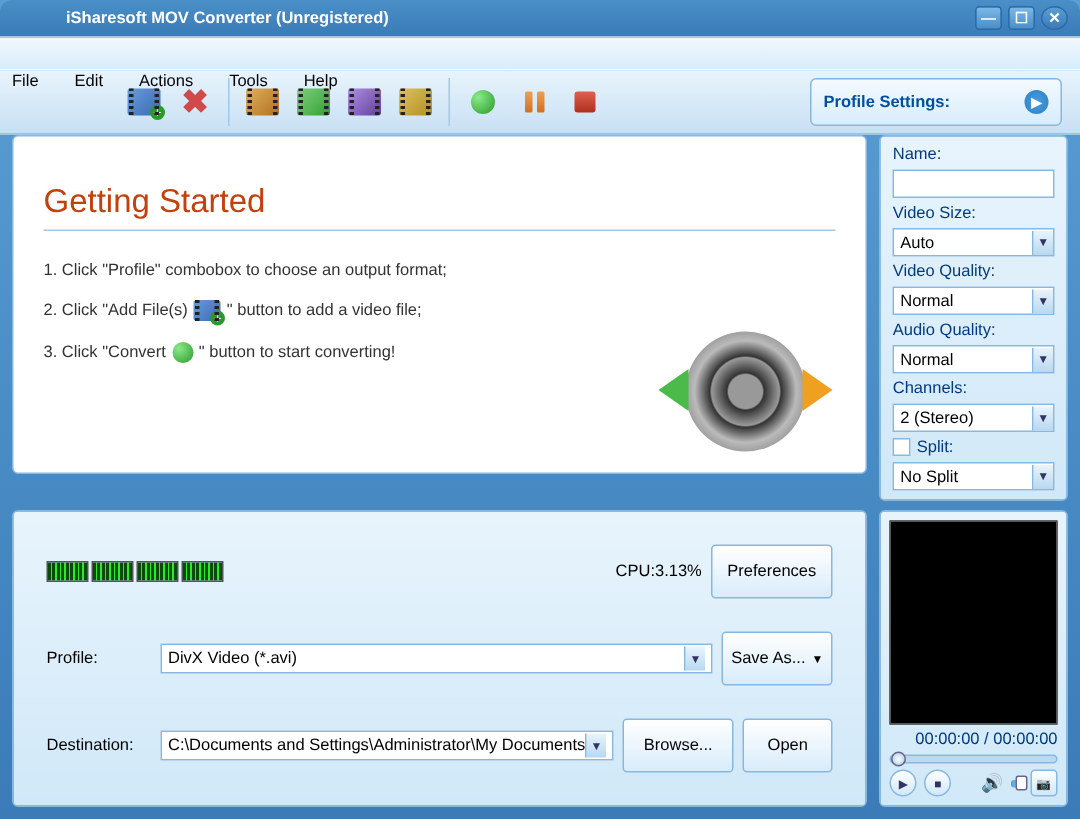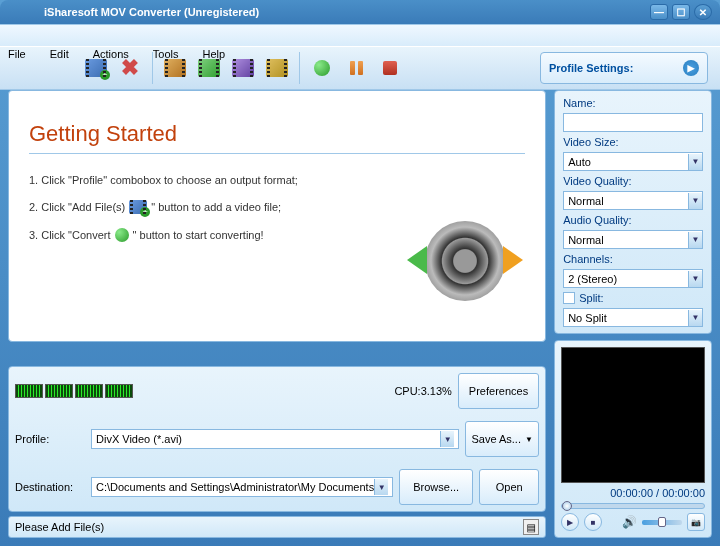--- a/index.html
+++ b/index.html
@@ -38,21 +38,21 @@
 
 .main-panel { flex: 1; background: #fff; border: 1px solid #88b8e0; border-radius: 4px; padding: 30px 20px; position: relative; }
 .gs-title { font-size: 22px; color: #c2410c; border-bottom: 1px solid #a0c8e8; padding-bottom: 6px; margin-bottom: 20px; }
 .gs-steps { font-size: 11px; color: #333; }
 .gs-steps li { list-style: none; margin-bottom: 14px; display: flex; align-items: center; flex-wrap: wrap; gap: 4px; }
 .gs-graphic { position: absolute; right: 30px; top: 120px; width: 100px; height: 100px; }
 .reel { width: 80px; height: 80px; background: radial-gradient(circle, #999 20%, #333 22%, #999 40%, #333 42%, #bbb 60%, #555); border-radius: 50%; position: absolute; left: 10px; top: 10px; }
 .arrow-l { position: absolute; left: -8px; top: 35px; width: 0; height: 0; border-right: 20px solid #4aba4a; border-top: 14px solid transparent; border-bottom: 14px solid transparent; }
 .arrow-r { position: absolute; right: -8px; top: 35px; width: 0; height: 0; border-left: 20px solid #f0a020; border-top: 14px solid transparent; border-bottom: 14px solid transparent; }
 
-.bottom-area { background: linear-gradient(to bottom, #e8f4fc, #d0e8f8); border: 1px solid #88b8e0; border-radius: 4px; padding: 6px; display: flex; flex-direction: column; gap: 12px; margin-top: 20px; }
+.bottom-area { background: linear-gradient(to bottom, #e8f4fc, #d0e8f8); border: 1px solid #88b8e0; border-radius: 4px; padding: 22px; display: flex; flex-direction: column; gap: 22px; margin-top: 20px; }
 .row { display: flex; align-items: center; gap: 6px; }
 .cpu-row { justify-content: space-between; }
 .vu { display: flex; gap: 2px; }
 .vu span { width: 28px; height: 14px; background: repeating-linear-gradient(to right, #0a4a0a 0 2px, #2aea2a 2px 3px); border: 1px solid #555; }
 .btn { height: 36px; padding: 0 10px; background: linear-gradient(to bottom, #fff, #d8ecfb); border: 1px solid #88b8e0; border-radius: 3px; cursor: pointer; display: flex; align-items: center; justify-content: center; white-space: nowrap; }
 .lbl { width: 70px; }
 .combo { flex: 1; height: 20px; background: #fff; border: 1px solid #88b8e0; display: flex; align-items: center; padding: 0 4px; font-size: 11px; }
 .combo .dd { margin-left: auto; width: 14px; height: 16px; background: linear-gradient(to bottom, #e8f4fc, #b8d8f0); border-left: 1px solid #88b8e0; display: flex; align-items: center; justify-content: center; font-size: 8px; color: #336; }
 .status-row { background: linear-gradient(to bottom, #e8f4fc, #d0e8f8); border: 1px solid #88b8e0; border-radius: 3px; height: 22px; display: flex; align-items: center; padding: 0 6px; }
 .status-row .icon-sq { margin-left: auto; width: 16px; height: 16px; border: 1px solid #888; background: #f0f0f0; display: flex; align-items: center; justify-content: center; font-size: 10px; }
@@ -204,24 +204,20 @@
         <span class="lbl">Destination:</span>
         <div class="combo">
           <span style="overflow:hidden;white-space:nowrap;text-overflow:clip">C:\Documents and Settings\Administrator\My Documents</span>
           <span class="dd">▼</span>
         </div>
         <div class="btn" style="width:74px">Browse...</div>
         <div class="btn" style="width:60px">Open</div>
       </div>
     </div>
 
-    <div class="status-row">
-      <span>Please Add File(s)</span>
-      <span class="icon-sq">▤</span>
-    </div>
   </div>
 
   <div class="right-col">
     <div class="settings-panel">
       <div class="field-lbl">Name:</div>
       <div class="field-input">
           <span></span>
         </div>
 
       <div class="field-lbl">Video Size:</div>

